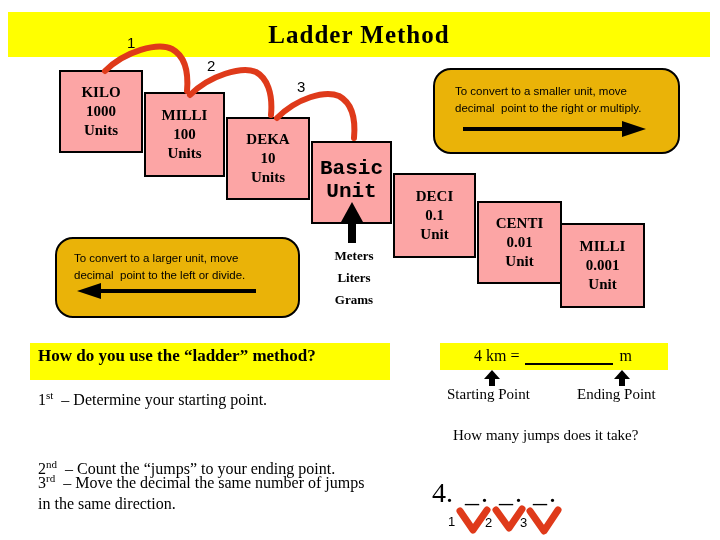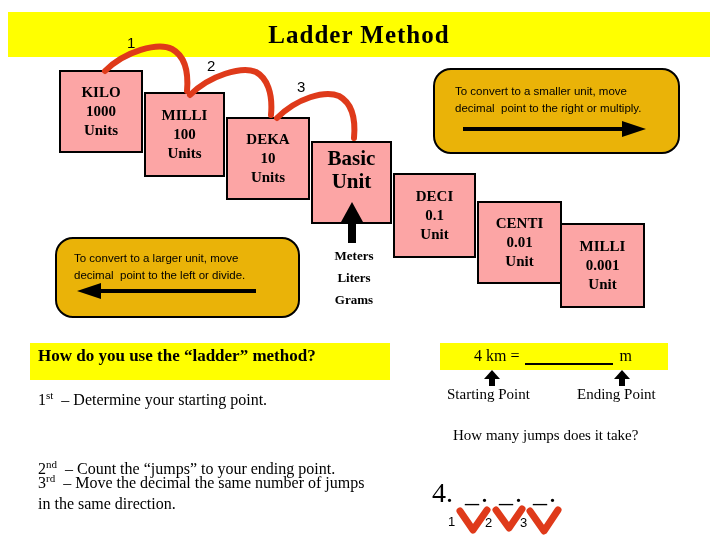--- a/index.html
+++ b/index.html
@@ -20,22 +20,22 @@
   }
 
   
   .lbox{
     background:#fca5a5;border:2px solid #000;box-sizing:border-box;
     display:flex;flex-direction:column;align-items:center;justify-content:center;
     text-align:center;font-weight:bold;font-size:15px;line-height:19px;
     font-family:"Liberation Serif", serif;
   }
   .lbox.basic{
-    font-family:Liberation Serif, serif;font-size:21px;line-height:23px;
-    justify-content:flex-start;padding-top:4px;
+    font-family:Liberation Mono, monospace;font-size:21px;line-height:23px;
+    justify-content:flex-start;padding-top:14px;
   }
 
   
   .arcnum{
     font-family:"Liberation Sans", sans-serif;font-size:15px;color:#000;
   }
 
   
   .callout{
     border:2px solid #000;border-radius:18px;background:#eab308;box-sizing:border-box;

